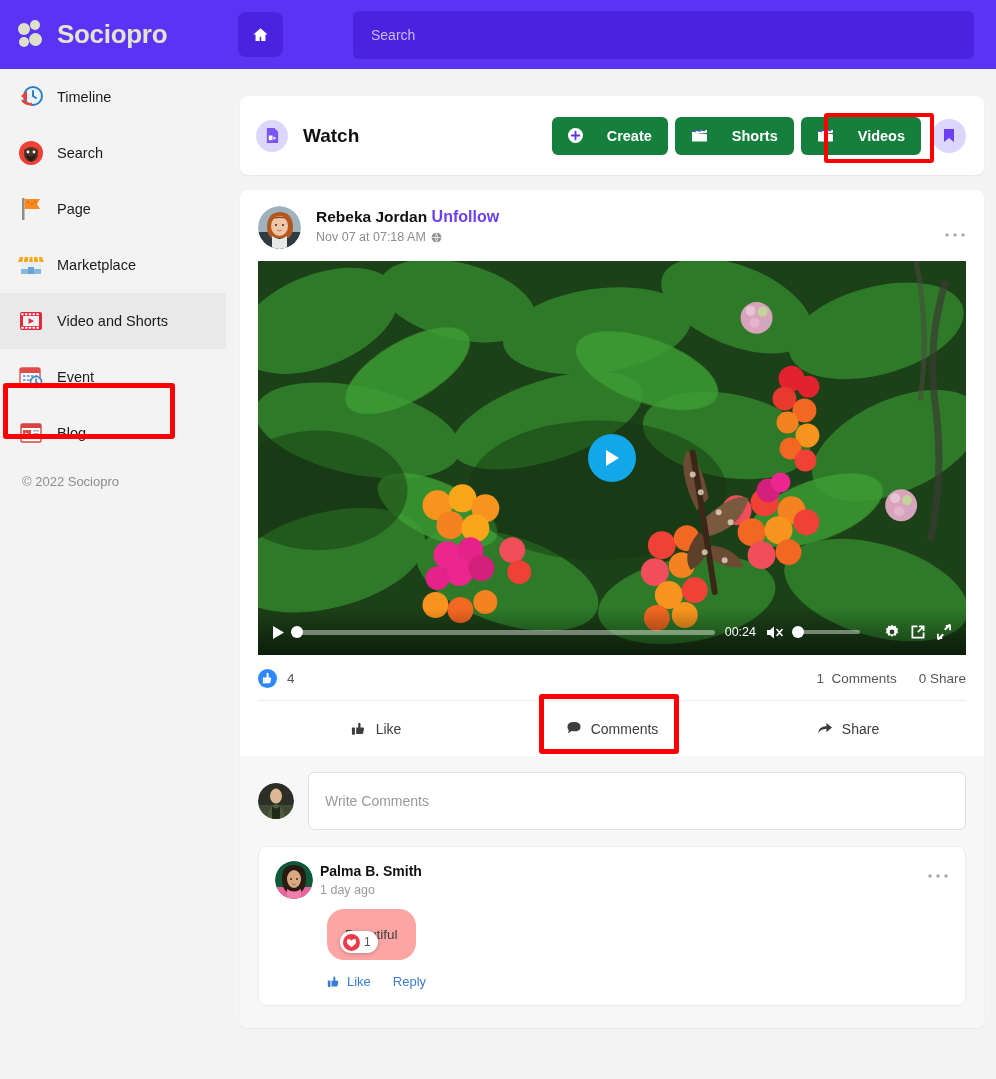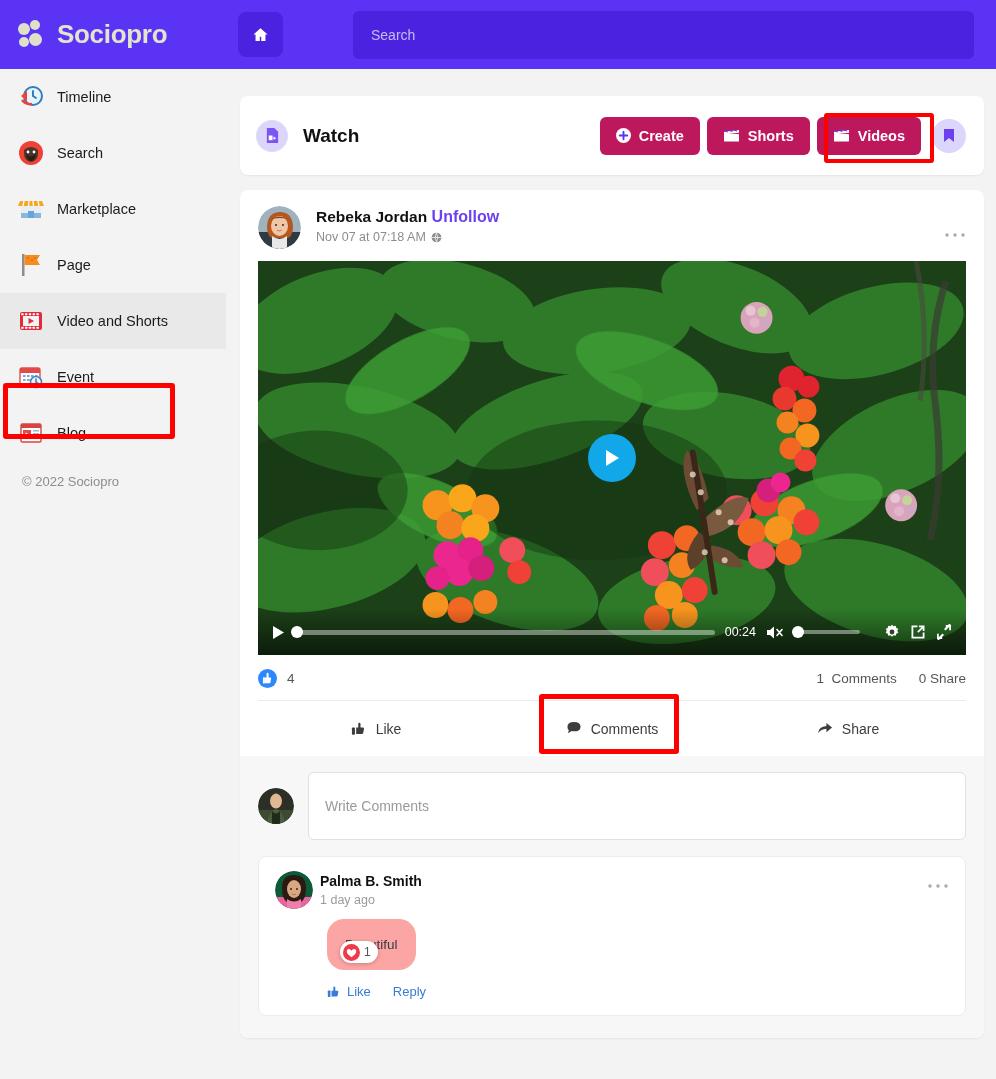--- a/index.html
+++ b/index.html
@@ -103,23 +103,23 @@
     width: 32px; height: 32px; border-radius: 50%;
     background: #ddd6fb; display: flex; align-items: center;
     justify-content: center; flex: 0 0 auto;
   }
   .watch-title {
     font-size: 19px; font-weight: bold; color: #111;
     margin-left: 15px;
   }
   .watch-actions { margin-left: auto; display: flex; align-items: center; gap: 7px; }
   .pbtn {
-    height: 38px; border-radius: 6px; background: #be185d;
+    height: 38px; border-radius: 6px; background: #15803d;
     color: #fff; font-size: 14.5px; font-weight: bold;
-    display: flex; align-items: center; gap: 8px;
+    display: flex; align-items: center; gap: 24px;
     padding: 0 16px; cursor: pointer; border: none;
     font-family: "Liberation Sans", sans-serif;
     white-space: nowrap;
   }
   .bookmark-circle {
     width: 34px; height: 34px; border-radius: 50%;
     background: #ddd6fb; display: flex; align-items: center;
     justify-content: center; cursor: pointer; flex: 0 0 auto;
     margin-left: 4px;
   }
@@ -221,21 +221,21 @@
     pointer-events: none;
   }
 
   
   .composer {
     background: #f7f7f7; display: flex; align-items: center;
     gap: 14px; padding: 16px 18px;
   }
   .composer .avatar { width: 36px; height: 36px; }
   .comment-input {
-    flex: 1; height: 68px; border: 1px solid #e0e0e0;
+    flex: 1; height: 58px; border: 1px solid #e0e0e0;
     border-radius: 6px; background: #fff; outline: none;
     padding: 0 16px; font-size: 14px; color: #333;
     font-family: "Liberation Sans", sans-serif;
   }
   .comment-input::placeholder { color: #9a9a9a; }
 
   
   .comment-wrap { background: #f7f7f7; padding: 0 18px 22px 18px; }
   .comment {
     background: #fff; border: 1px solid #ececec; border-radius: 8px;
@@ -311,39 +311,39 @@
         <path d="M8 13 q5 7 10 0 q-1 8 -5 8 q-4 0 -5 -8z" fill="#2b1d15"></path>
       </svg>
     </span>
     <span class="nav-label">Search</span>
   </div>
 
 
   <div class="nav-item">
     <span class="nav-icon">
       <svg width="26" height="26" viewBox="0 0 26 26">
+        <rect x="4" y="2" width="2.5" height="22" fill="#8e8e8e"></rect>
+        <path d="M6.5 3 H22 l-3 5 3 5 H6.5z" fill="#f68b1f"></path>
+        <path d="M9 5 h2 v2 h-2z M13 7 h2 v2 h-2z M16 5 h2 v2 h-2z" fill="#e86f10"></path>
+      </svg>
+    </span>
+    <span class="nav-label">Page</span>
+  </div>
+
+  <div class="nav-item">
+    <span class="nav-icon">
+      <svg width="26" height="26" viewBox="0 0 26 26">
         <rect x="3" y="10" width="20" height="12" fill="#e9eef2"></rect>
         <rect x="3" y="17" width="20" height="5" fill="#89b8dd"></rect>
         <path d="M2 5 h22 l2 5 H0z" fill="#f5a623"></path>
         <path d="M6 5 l-1 5 M11 5 l-.5 5 M15 5 l.5 5 M20 5 l1 5" stroke="#fff" stroke-width="1.3"></path>
         <rect x="10" y="15" width="6" height="7" fill="#6aa3d6"></rect>
       </svg>
     </span>
     <span class="nav-label">Marketplace</span>
-  </div>
-
-  <div class="nav-item">
-    <span class="nav-icon">
-      <svg width="26" height="26" viewBox="0 0 26 26">
-        <rect x="4" y="2" width="2.5" height="22" fill="#8e8e8e"></rect>
-        <path d="M6.5 3 H22 l-3 5 3 5 H6.5z" fill="#f68b1f"></path>
-        <path d="M9 5 h2 v2 h-2z M13 7 h2 v2 h-2z M16 5 h2 v2 h-2z" fill="#e86f10"></path>
-      </svg>
-    </span>
-    <span class="nav-label">Page</span>
   </div>
 
   <div class="nav-item active">
     <span class="nav-icon">
       <svg width="26" height="26" viewBox="0 0 26 26">
         <rect x="2" y="4" width="22" height="18" rx="2" fill="#e02b3c"></rect>
         <g fill="#fff">
           <rect x="3.2" y="5.2" width="2.4" height="2" rx=".4"></rect>
             <rect x="7" y="5.2" width="2.4" height="2" rx=".4"></rect>
           <rect x="10.8" y="5.2" width="2.4" height="2" rx=".4"></rect>

